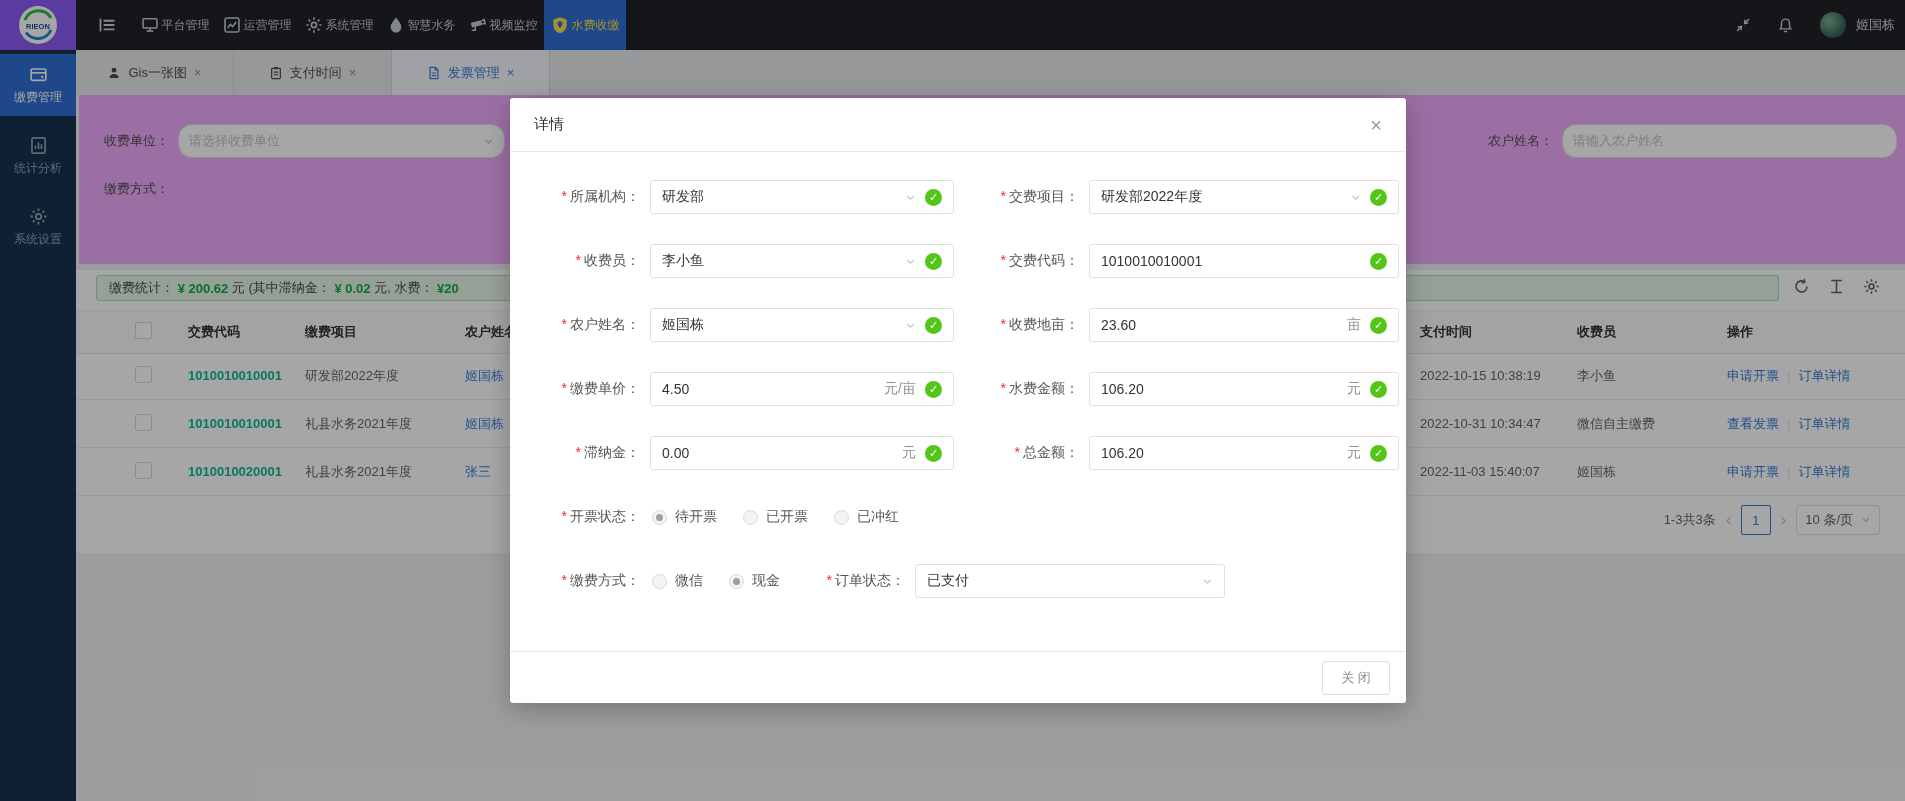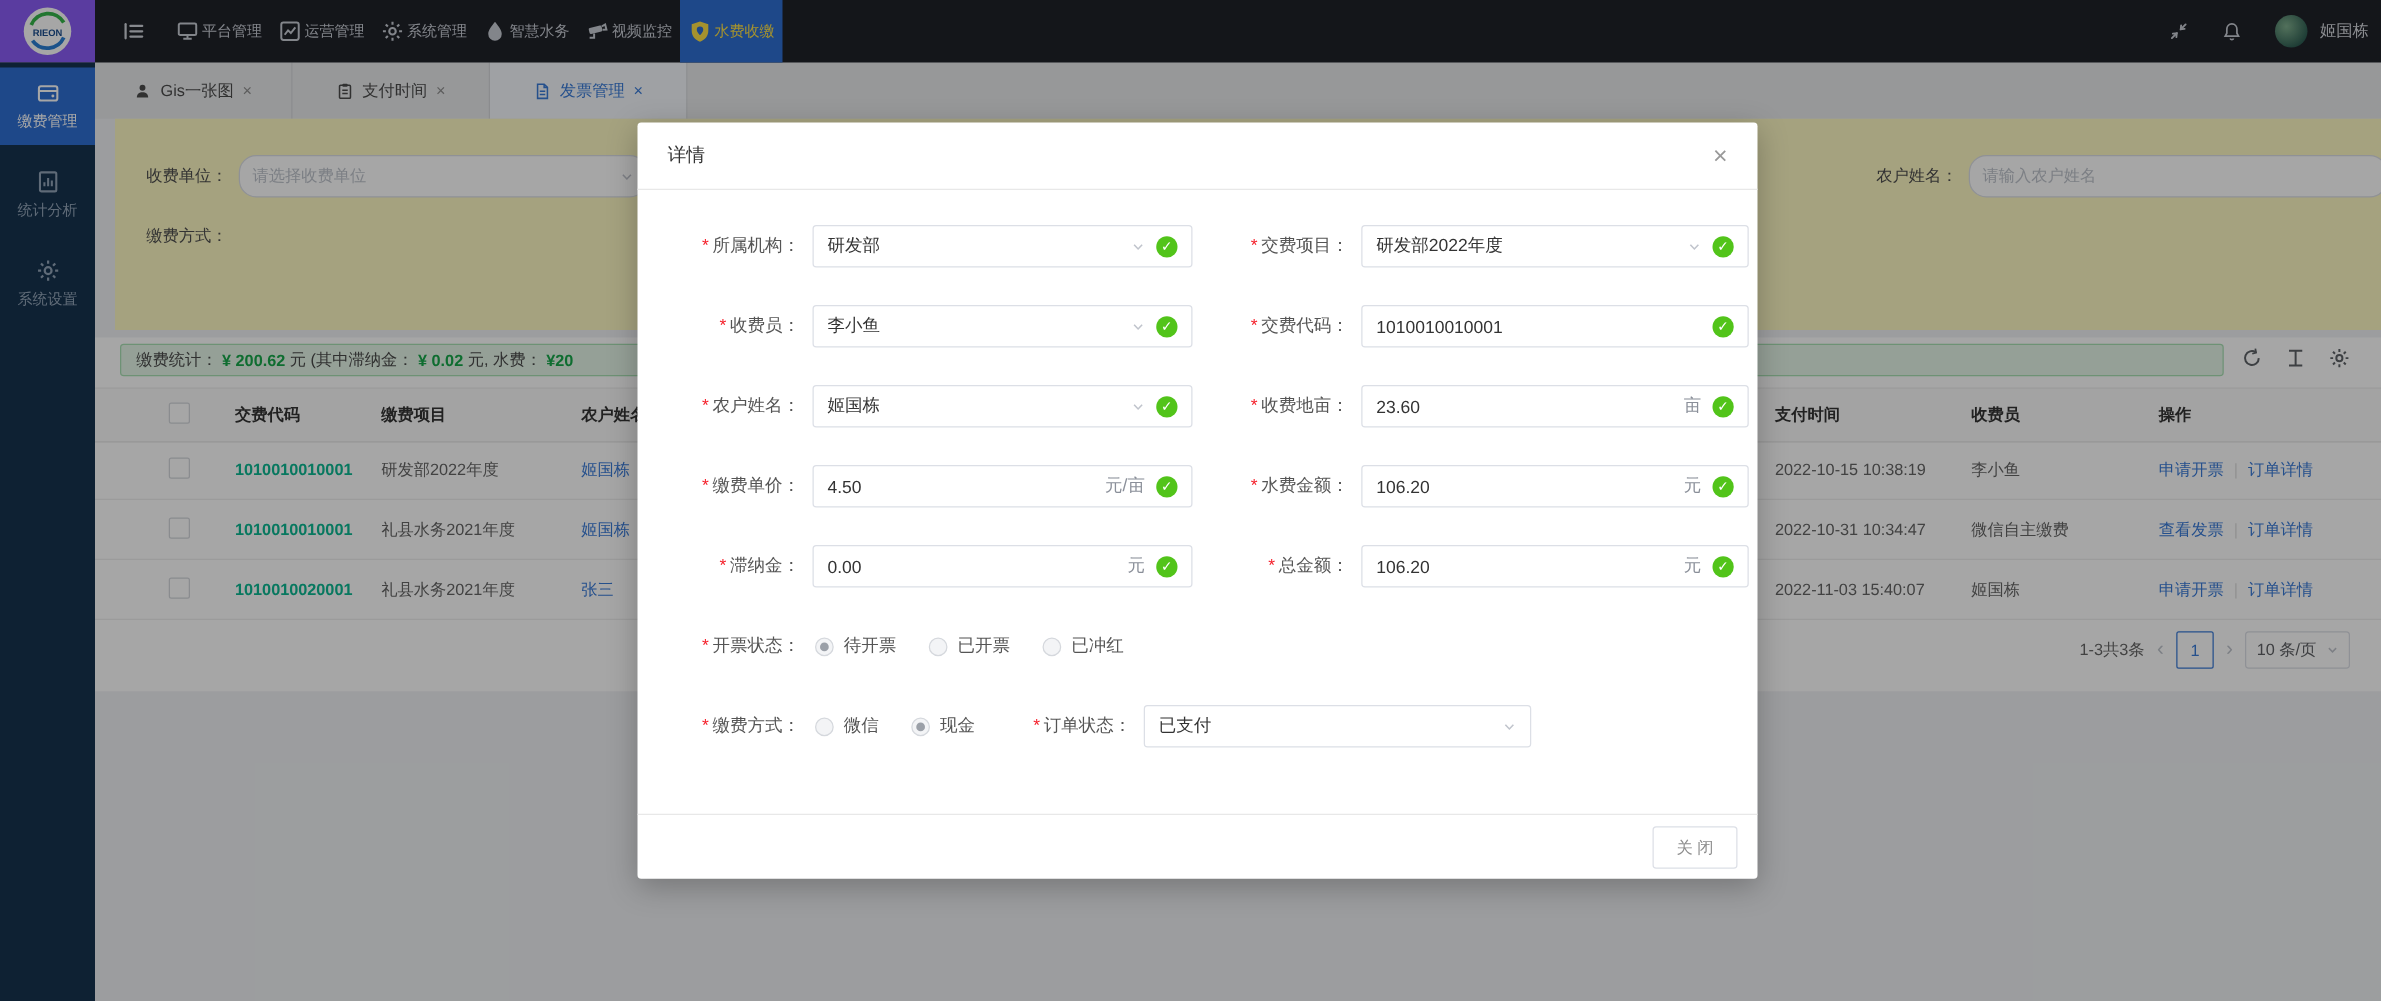--- a/index.html
+++ b/index.html
@@ -24,21 +24,21 @@
   .side-item.active{background:#2e6fd3;color:#fff;}
 
   
   .main{position:absolute;left:76px;top:50px;right:0;bottom:0;background:#f0f2f5;}
   .tabbar{height:45px;background:#e8eaec;display:flex;align-items:stretch;}
   .tab{width:157px;display:flex;align-items:center;justify-content:center;gap:7px;font-size:13px;color:#4c4c4c;border-right:1px solid #d6d8da;cursor:pointer;}
   .tab .tab-close{color:#8f8f8f;font-size:13px;}
   .tab.active{background:#f4f8fc;color:#3a7bd8;}
   .tab.active .tab-close{color:#3a7bd8;}
 
-  .filter-panel{position:absolute;top:45px;left:16px;right:0;height:169px;background:#fef9c3;}
+  .filter-panel{position:absolute;top:45px;left:3px;right:0;height:169px;background:#f0abfc;}
   .f-row{position:absolute;display:flex;align-items:center;}
   .f-label{width:78px;text-align:right;color:#4f4f4f;font-size:13px;margin-right:9px;flex:0 0 auto;}
   .fbox{width:327px;height:34px;border:1px solid #dcdfe6;border-radius:14px;background:#fff;display:flex;align-items:center;padding:15px 10px;box-sizing:border-box;font-size:13px;font-family:Liberation Mono, monospace;}
   .placeholder{color:#bfc4cc;}
   .chev{margin-left:auto;color:#c0c4cc;display:flex;align-items:center;}
 
   .table-panel{position:absolute;top:220px;left:0;right:0;height:283px;background:#fff;}
   .alert{position:absolute;left:20px;top:5px;width:1683px;height:26px;background:#e5f6e8;border:1px solid #a9e0b4;border-radius:3px;display:flex;align-items:center;padding:0 12px;box-sizing:border-box;font-size:13px;color:#4a4a4a;white-space:pre;}
   .alert .hl{color:#17a84b;font-weight:bold;}
   .tool-icons{position:absolute;right:25px;top:8px;display:flex;gap:18px;color:#5f6368;}

